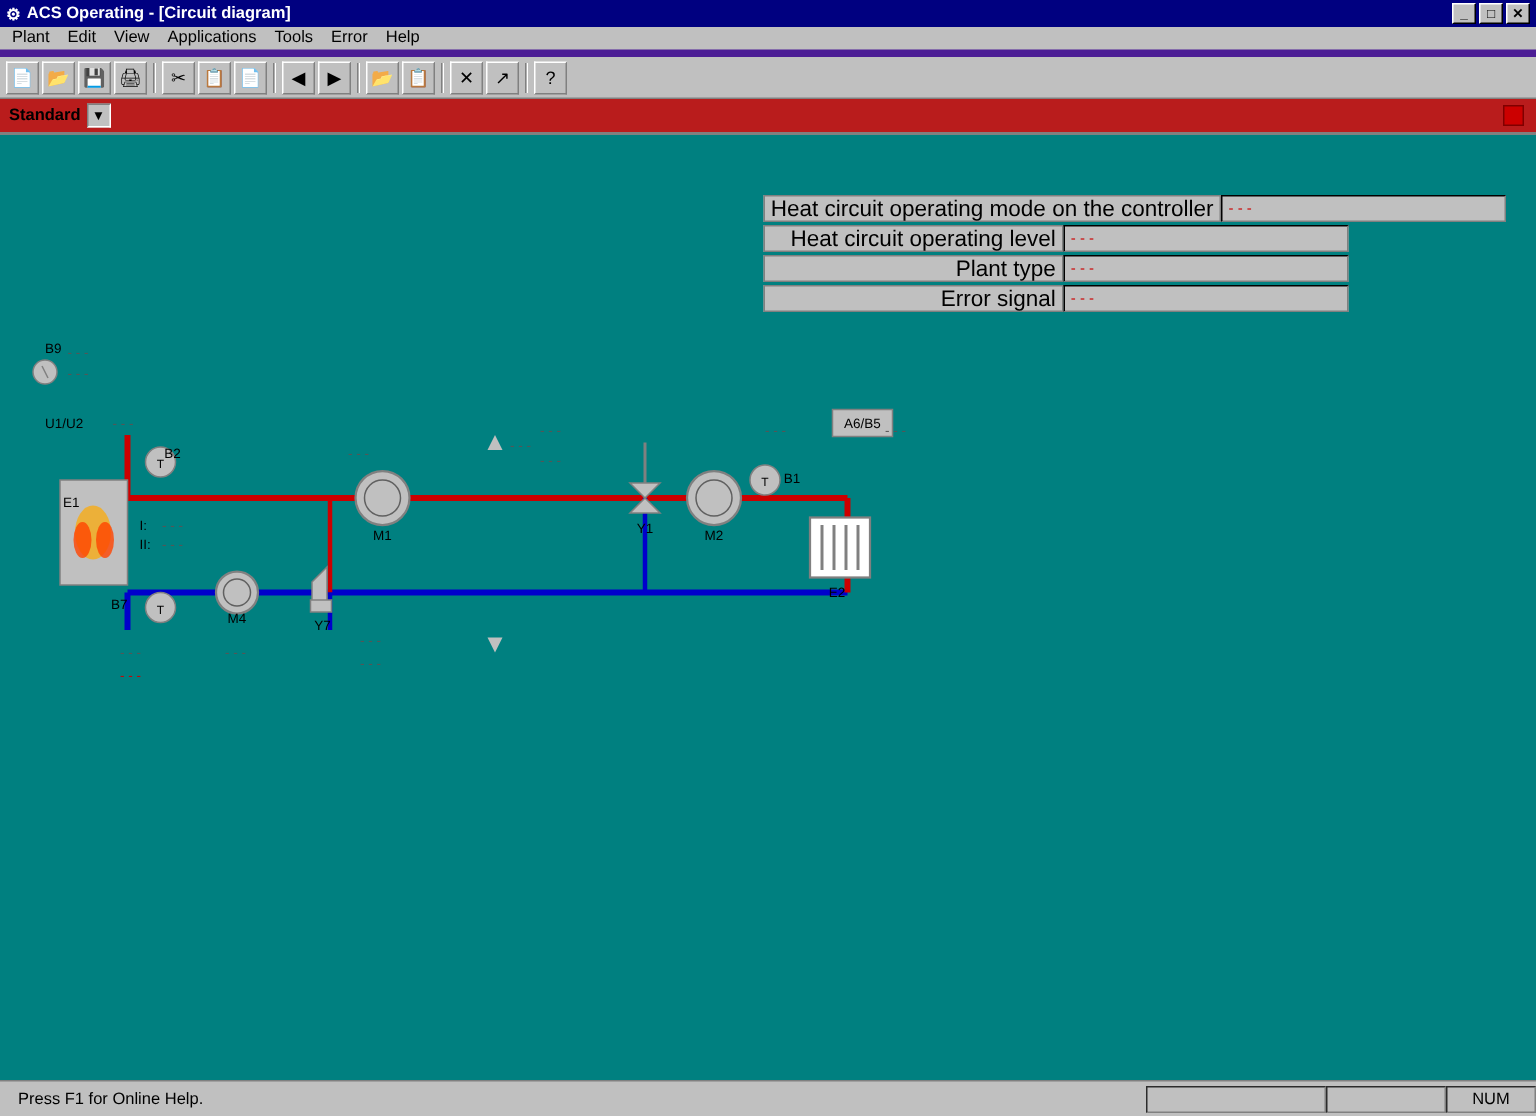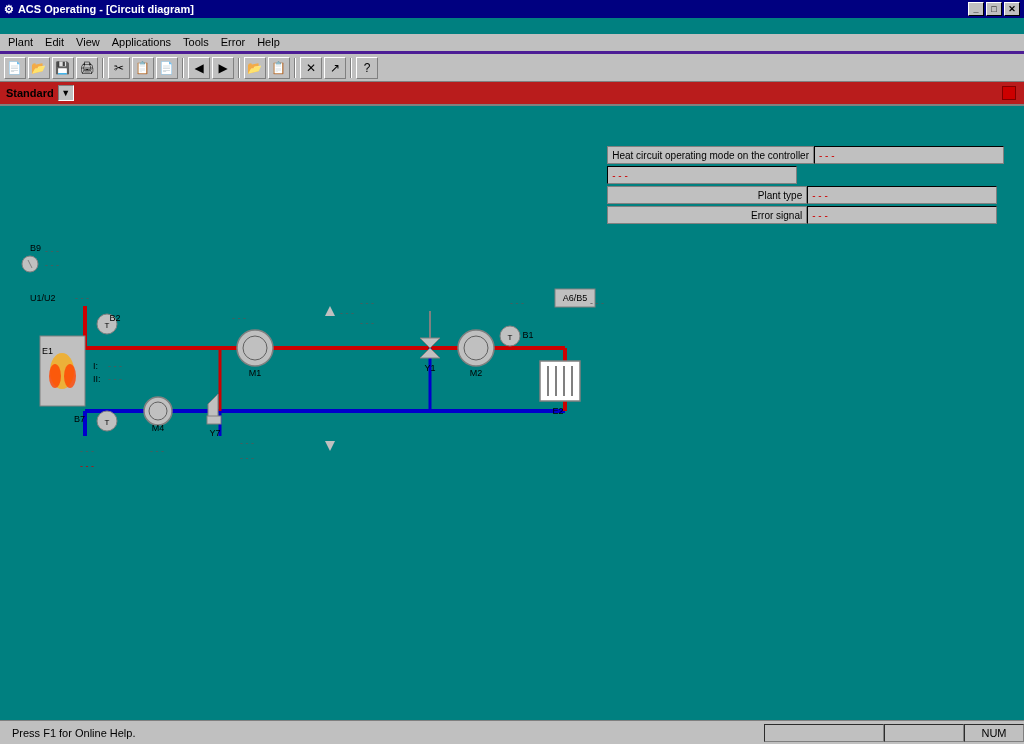--- a/index.html
+++ b/index.html
@@ -28,24 +28,23 @@
       font-size: 9px;
       display: flex; align-items: center; justify-content: center;
       cursor: pointer; color: black;
     }
 
     
     .menu-bar {
       background: #c0c0c0;
       height: 20px;
       display: flex;
-      align-items: flex-start;
+      align-items: flex-end;
       padding: 0 2px;
-      border-bottom: 3px solid #4c1d95;
-      margin-top: 16px;
+      border-bottom: 5px solid #4c1d95;
     }
     .menu-item {
       padding: 2px 6px;
       cursor: pointer;
       font-size: 11px;
       color: black;
     }
 
     
     .toolbar {
@@ -120,21 +119,21 @@
     }
     .info-row {
       display: flex;
       align-items: center;
       margin-bottom: 2px;
       height: 18px;
     }
     .info-label {
       text-align: right;
       color: black;
-      font-size: 10px;
+      font-size: 15px;
       background: #c0c0c0;
       padding: 1px 4px;
       min-width: 200px;
       height: 18px;
       display: flex; align-items: center; justify-content: flex-end;
       border: 1px solid #808080;
     }
     .info-value {
       background: #c0c0c0;
       border: 1px inset #808080;
@@ -343,20 +342,21 @@
     <text x="240" y="355" font-size="9" fill="#555">- - -</text>
 
   </svg>
 
   <div class="info-panel">
     <div class="info-row">
       <div class="info-label">Heat circuit operating mode on the controller</div>
       <div class="info-value">- - -</div>
     </div>
     <div class="info-row">
+      <div class="info-label">Heat circuit operating level</div>
       <div class="info-value">- - -</div>
     </div>
     <div class="info-row">
       <div class="info-label">Plant type</div>
       <div class="info-value">- - -</div>
     </div>
     <div class="info-row">
       <div class="info-label">Error signal</div>
       <div class="info-value">- - -</div>
     </div>

